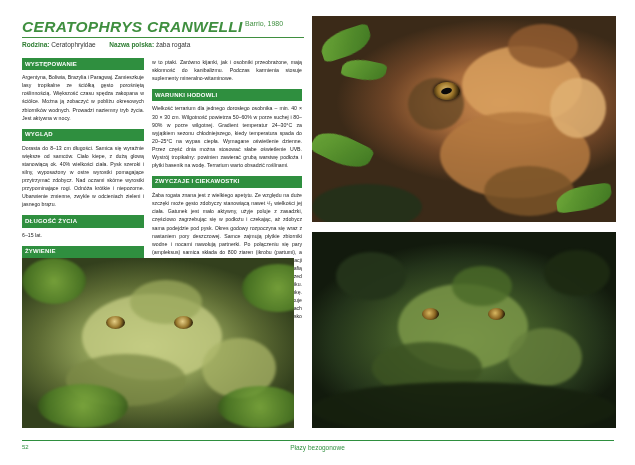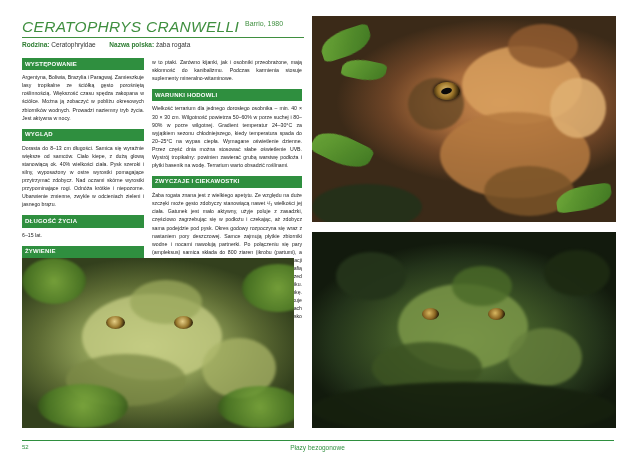--- a/index.html
+++ b/index.html
@@ -17,21 +17,21 @@
   }
 
   
   .header {
     position: absolute;
     left: 22px; top: 18px;
     width: 280px;
   }
   .species-title {
     font-style: italic;
-    font-weight: normal;
+    font-weight: bold;
     font-size: 15.5px;
     letter-spacing: 0.3px;
     color: #3f8f3f;
     margin: 0;
     white-space: nowrap;
   }
   .author-year {
     position: absolute;
     left: 245px; top: 20px;
     font-size: 7px;

